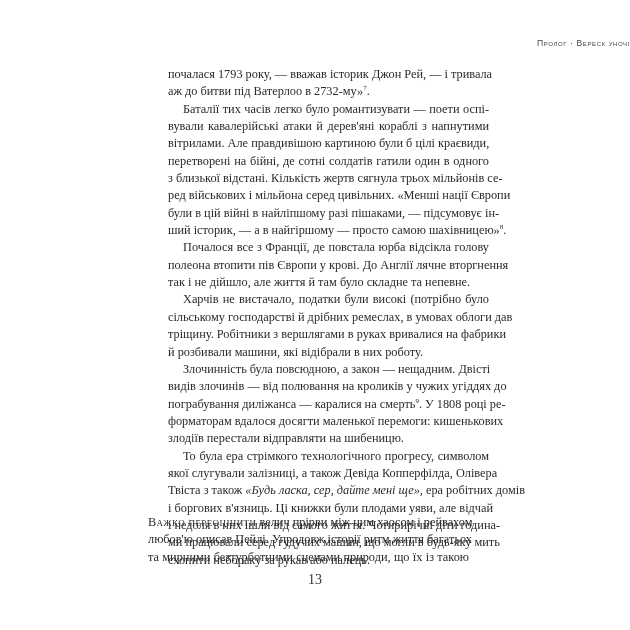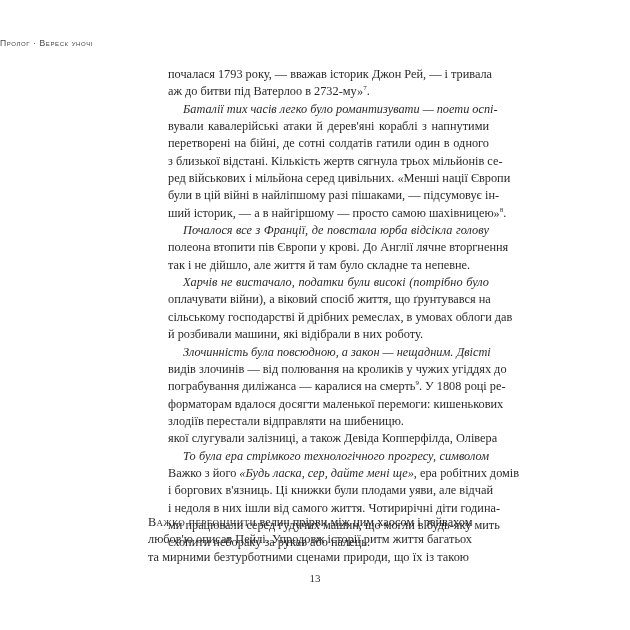--- a/index.html
+++ b/index.html
@@ -1,75 +1,76 @@
 <!DOCTYPE html>
 <html><head>
 <meta charset="utf-8">
 <style>
   html, body { margin:0; padding:0; }
   body {
     width:630px; height:630px; background:#ffffff; position:relative; overflow:hidden;
     font-family: "Liberation Serif", "DejaVu Serif", serif; color:#2a2a2a;
   }
   .running-head {
-    position:absolute; top:38px; left:0; width:630px; text-align:left;
+    position:absolute; top:38px; left:0; width:630px; text-align:right;
     font-family: "Liberation Sans", "DejaVu Sans", sans-serif;
     font-size:8.6px; letter-spacing:0.6px; color:#444; font-variant:small-caps;
   }
   .text-block {
     position:absolute; left:148px; width:321px; top:66px;
     font-size:12.3px; line-height:17.35px; text-align:justify;
     hyphens:manual;
     margin-left:20px;
   }
   .line { display:block; text-align:justify; text-align-last:justify; white-space:nowrap; overflow:visible; }
   .line.last { text-align-last:left; }
-  .line.indent { padding-left:15px;font-style:italic; }
+  .line.indent { padding-left:15px; }
   sup { font-size:7px; vertical-align:5px; line-height:0; }
   em { font-style:italic; }
   .section-block {
     position:absolute; left:148px; width:321px; top:514px;
     font-size:12.3px; line-height:17.35px;
   }
   .smallcaps { font-variant:small-caps; letter-spacing:0.4px; }
   .page-number {
     position:absolute; top:572px; left:0; width:630px; text-align:center;
-    font-size:11px; color:#333;
+    font-size:14px; color:#333;
   }
 </style>
 </head>
 <body>
 
 <div class="running-head">Пролог · Вереск уночі</div>
 
 <div class="text-block" id="body">
     <span class="line"><span>почалася 1793 року, — вважав історик Джон Рей, — і тривала</span></span>
     <span class="line last"><span>аж до битви під Ватерлоо в 2732-му»</span><sup>7</sup><span>.</span></span>
     <span class="line indent"><span>Баталії тих часів легко було романтизувати — поети оспі-</span></span>
     <span class="line"><span>вували кавалерійські атаки й дерев'яні кораблі з напнутими</span></span>
+    <span class="line"><span>вітрилами. Але правдивішою картиною були б цілі краєвиди,</span></span>
     <span class="line"><span>перетворені на бійні, де сотні солдатів гатили один в одного</span></span>
     <span class="line"><span>з близької відстані. Кількість жертв сягнула трьох мільйонів се-</span></span>
     <span class="line"><span>ред військових і мільйона серед цивільних. «Менші нації Європи</span></span>
     <span class="line"><span>були в цій війні в найліпшому разі пішаками, — підсумовує ін-</span></span>
     <span class="line last"><span>ший історик, — а в найгіршому — просто самою шахівницею»</span><sup>8</sup><span>.</span></span>
     <span class="line indent"><span>Почалося все з Франції, де повстала юрба відсікла голову</span></span>
     <span class="line"><span>полеона втопити пів Європи у крові. До Англії лячне вторгнення</span></span>
     <span class="line last"><span>так і не дійшло, але життя й там було складне та непевне.</span></span>
     <span class="line indent"><span>Харчів не вистачало, податки були високі (потрібно було</span></span>
-    <span class="line"><span>оплачувати війни), а віковий спосіб життя, що ґрунтувався на</span></span>
     <span class="line"><span>сільському господарстві й дрібних ремеслах, в умовах облоги дав</span></span>
+    <span class="line"><span>тріщину. Робітники з вершлягами в руках вривалися на фабрики</span></span>
     <span class="line last"><span>й розбивали машини, які відібрали в них роботу.</span></span>
     <span class="line indent"><span>Злочинність була повсюдною, а закон — нещадним. Двісті</span></span>
     <span class="line"><span>видів злочинів — від полювання на кроликів у чужих угіддях до</span></span>
     <span class="line"><span>пограбування диліжанса — каралися на смерть</span><sup>9</sup><span>. У 1808 році ре-</span></span>
     <span class="line"><span>форматорам вдалося досягти маленької перемоги: кишенькових</span></span>
     <span class="line last"><span>злодіїв перестали відправляти на шибеницю.</span></span>
+    <span class="line indent"><span>То була ера стрімкого технологічного прогресу, символом</span></span>
     <span class="line"><span>якої слугували залізниці, а також Девіда Копперфілда, Олівера</span></span>
-    <span class="line indent"><span>То була ера стрімкого технологічного прогресу, символом</span></span>
-    <span class="line"><span>Важко з його </span><em>«Будь ласка, сер, дайте мені ще»</em><span>, ера робітних домів</span></span>
+    <span class="line"><span>Твіста з також </span><em>«Будь ласка, сер, дайте мені ще»</em><span>, ера робітних домів</span></span>
     <span class="line"><span>і боргових в'язниць. Ці книжки були плодами уяви, але відчай</span></span>
     <span class="line"><span>і недоля в них ішли від самого життя. Чотирирічні діти година-</span></span>
     <span class="line"><span>ми працювали серед гудучих машин, що могли в будь-яку мить</span></span>
     <span class="line last"><span>схопити небораку за рукав або палець.</span></span>
   </div>
 
 <div class="section-block">
   <span class="line"><span class="smallcaps">Важко переоцінити</span><span> велич прірви між цим хаосом і рейвахом</span></span>
   <span class="line">любов'ю описав Пейлі. Упродовж історії ритм життя багатьох</span>
   <span class="line">та мирними безтурботними сценами природи, що їх із такою</span>

